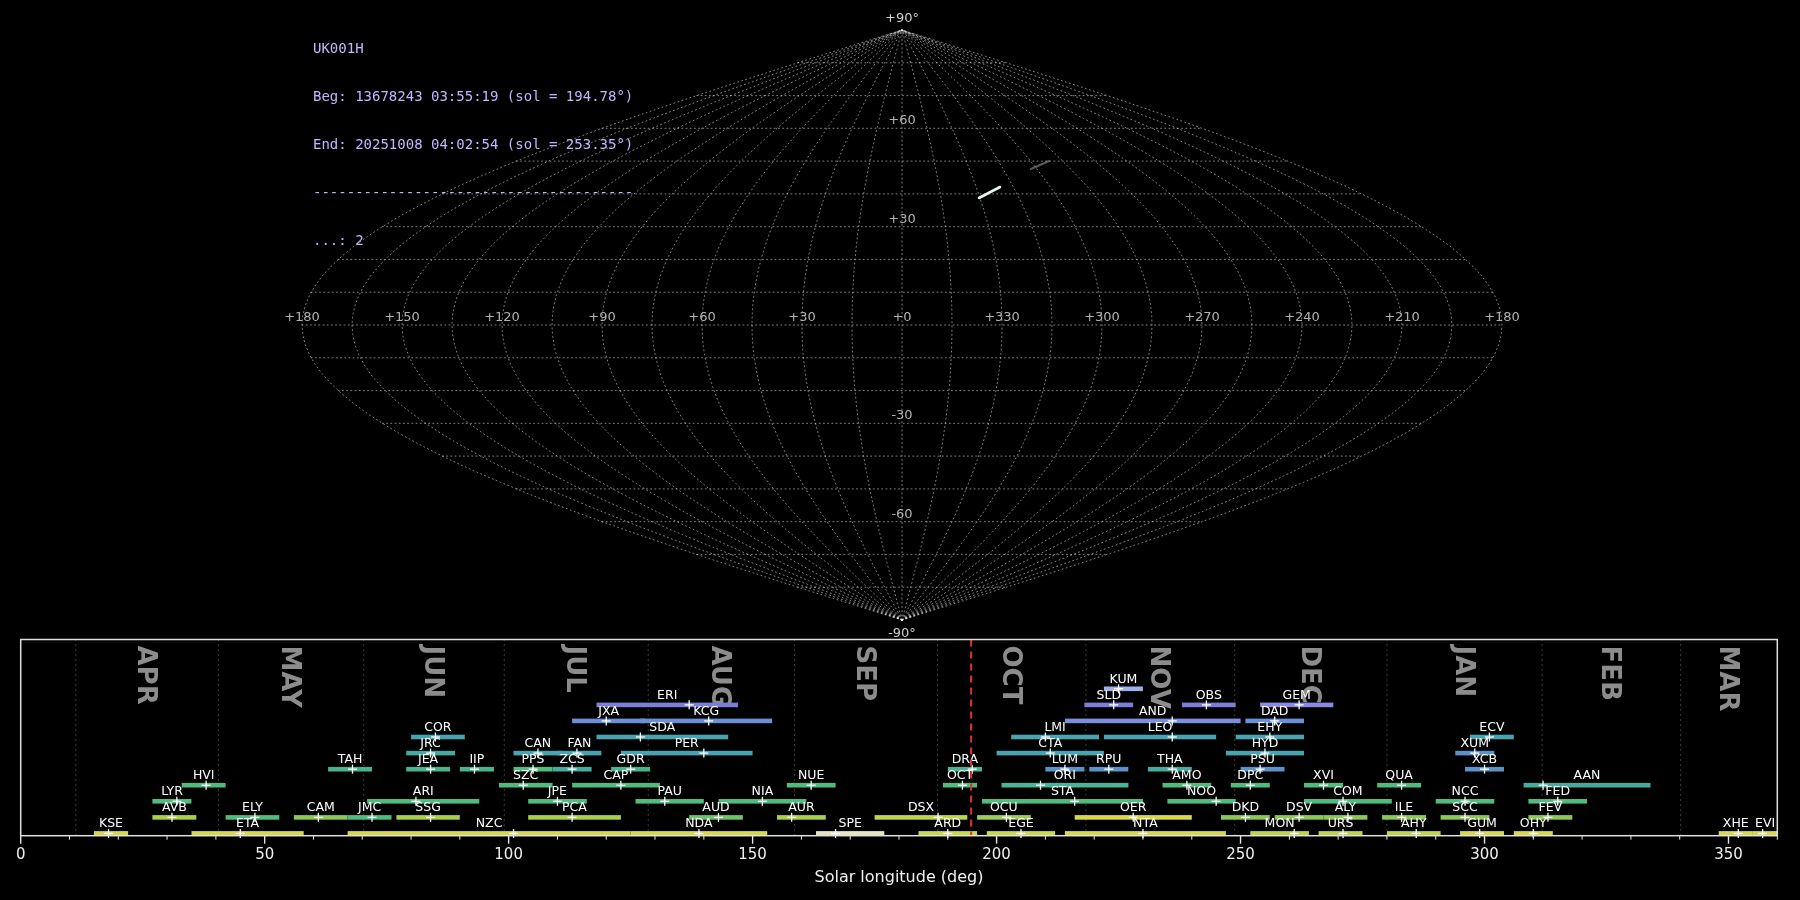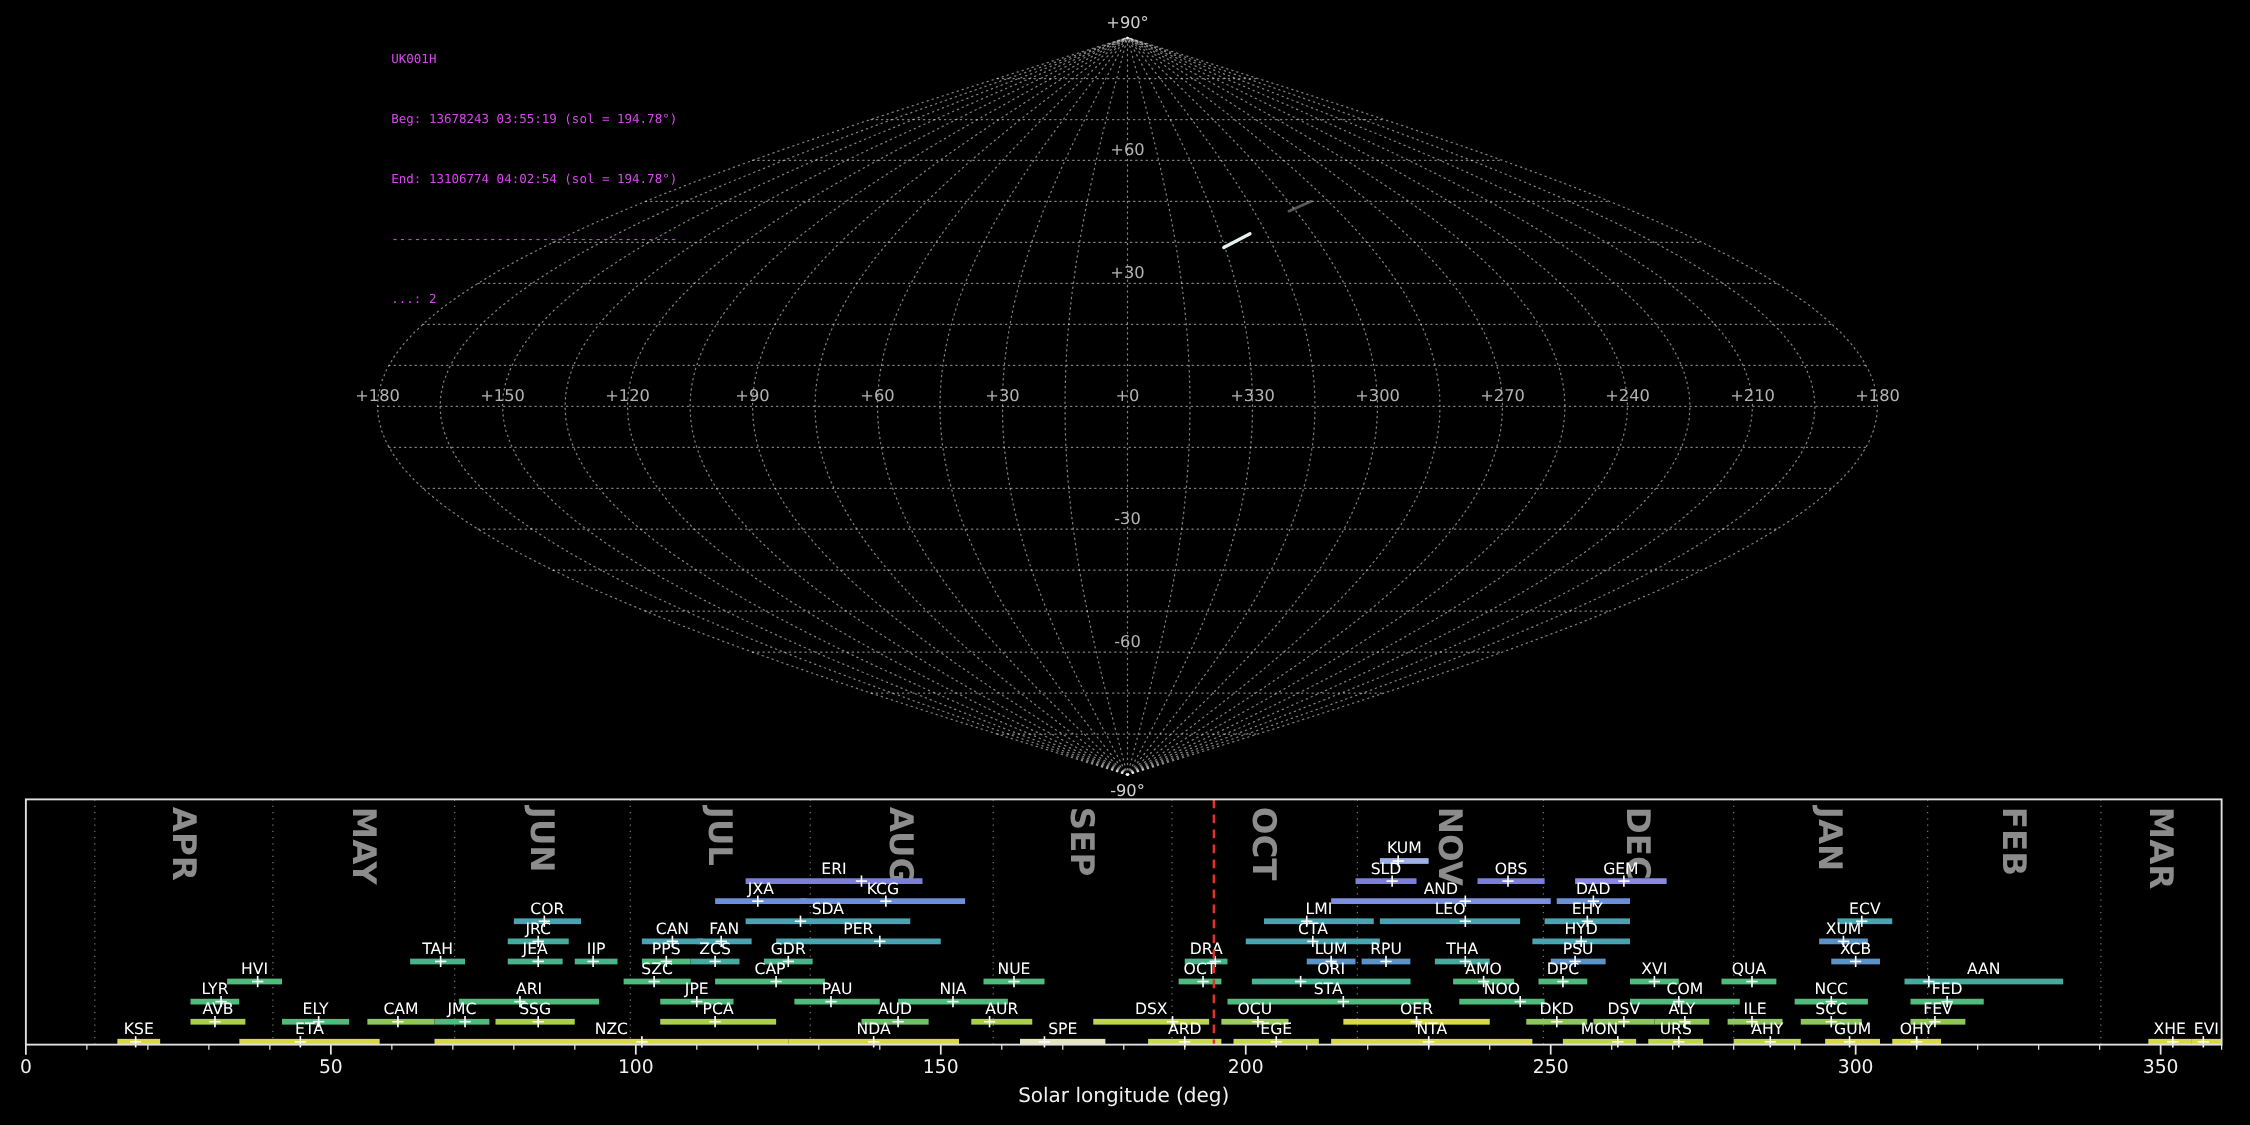--- a/index.html
+++ b/index.html
@@ -1,27 +1,27 @@
 <!DOCTYPE html>
 <html><head>
 <meta charset="utf-8">
 <style>
   html,body{margin:0;padding:0;background:#000;}
   #app{position:relative;width:1800px;height:900px;background:#000;overflow:hidden;font-family:"DejaVu Sans",sans-serif;}
   #plot{position:absolute;left:0;top:0;}
-  #header{position:absolute;left:313px;top:8px;color:#d946ef;font-family:"DejaVu Sans Mono",monospace;font-size:10px;line-height:16px;white-space:pre;z-index:2;}
+  #header{position:absolute;left:313px;top:8px;color:#c4b5fd;font-family:"DejaVu Sans Mono",monospace;font-size:14px;line-height:16px;white-space:pre;z-index:2;}
 </style>
 </head>
 <body>
 
 <div id="app">
   <div id="header">
     <div>UK001H</div>
     <div>Beg: 13678243 03:55:19 (sol = 194.78°)</div>
-    <div>End: 13106774 04:02:54 (sol = 194.78°)</div>
+    <div>End: 20251008 04:02:54 (sol = 253.35°)</div>
     <div>--------------------------------------</div>
     <div>...: 2</div>
   </div>
   <svg id="plot" width="1800" height="900" viewBox="0 0 1800 900">
       <g>
         <line stroke="rgba(255,255,255,0.5)" stroke-width="1" stroke-dasharray="1 3.2" stroke-linecap="round" fill="none" x1="797.8" y1="587.2" x2="1006.2" y2="587.2"></line>
         <line stroke="rgba(255,255,255,0.5)" stroke-width="1" stroke-dasharray="1 3.2" stroke-linecap="round" fill="none" x1="696.8" y1="554.4" x2="1107.2" y2="554.4"></line>
         <line stroke="rgba(255,255,255,0.5)" stroke-width="1" stroke-dasharray="1 3.2" stroke-linecap="round" fill="none" x1="602.0" y1="521.7" x2="1202.0" y2="521.7"></line>
         <line stroke="rgba(255,255,255,0.5)" stroke-width="1" stroke-dasharray="1 3.2" stroke-linecap="round" fill="none" x1="516.3" y1="488.9" x2="1287.7" y2="488.9"></line>
         <line stroke="rgba(255,255,255,0.5)" stroke-width="1" stroke-dasharray="1 3.2" stroke-linecap="round" fill="none" x1="442.4" y1="456.1" x2="1361.6" y2="456.1"></line>

